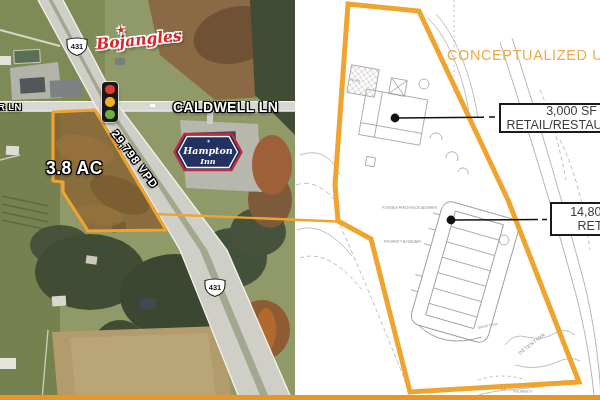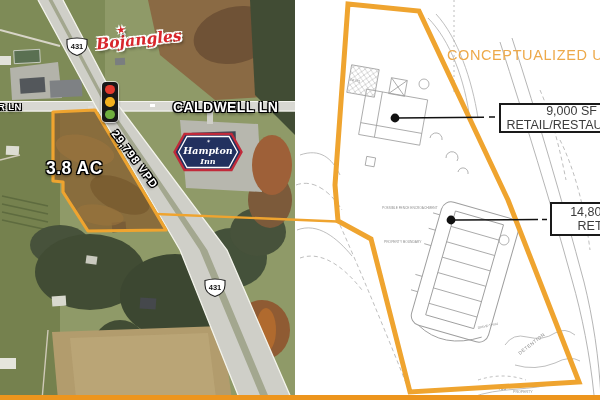--- a/index.html
+++ b/index.html
@@ -230,21 +230,21 @@
 
 <div class="signal">
   <i class="sig-red"></i>
   <i class="sig-yellow"></i>
   <i class="sig-green"></i>
 </div>
 
 <div class="concept-title">CONCEPTUALIZED USE</div>
 
 <div class="callout callout-1">
-  <div>9,000 SF</div>
+  <div>3,000 SF</div>
   <div>RETAIL/RESTAURANT</div>
 </div>
 <div class="callout callout-2">
   <div>14,800 SF</div>
   <div>RETAIL</div>
 </div>
 
 </div>
 
 </body></html>

